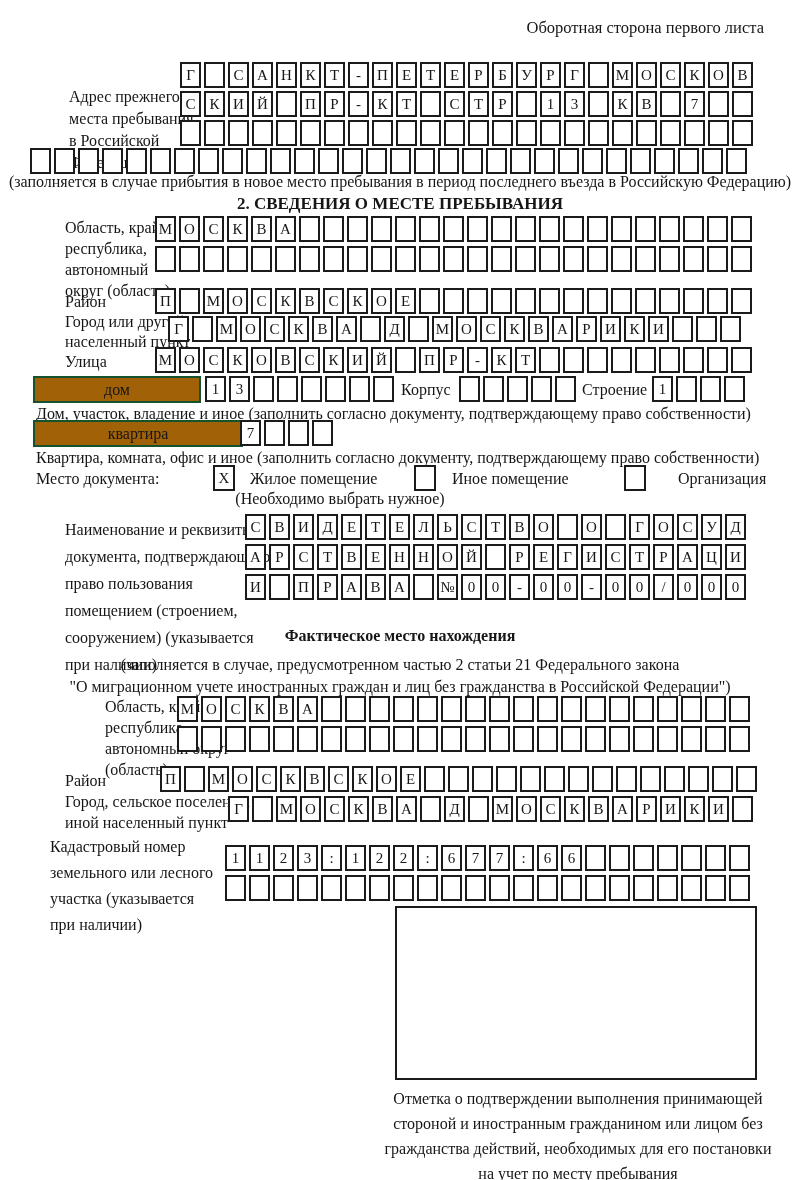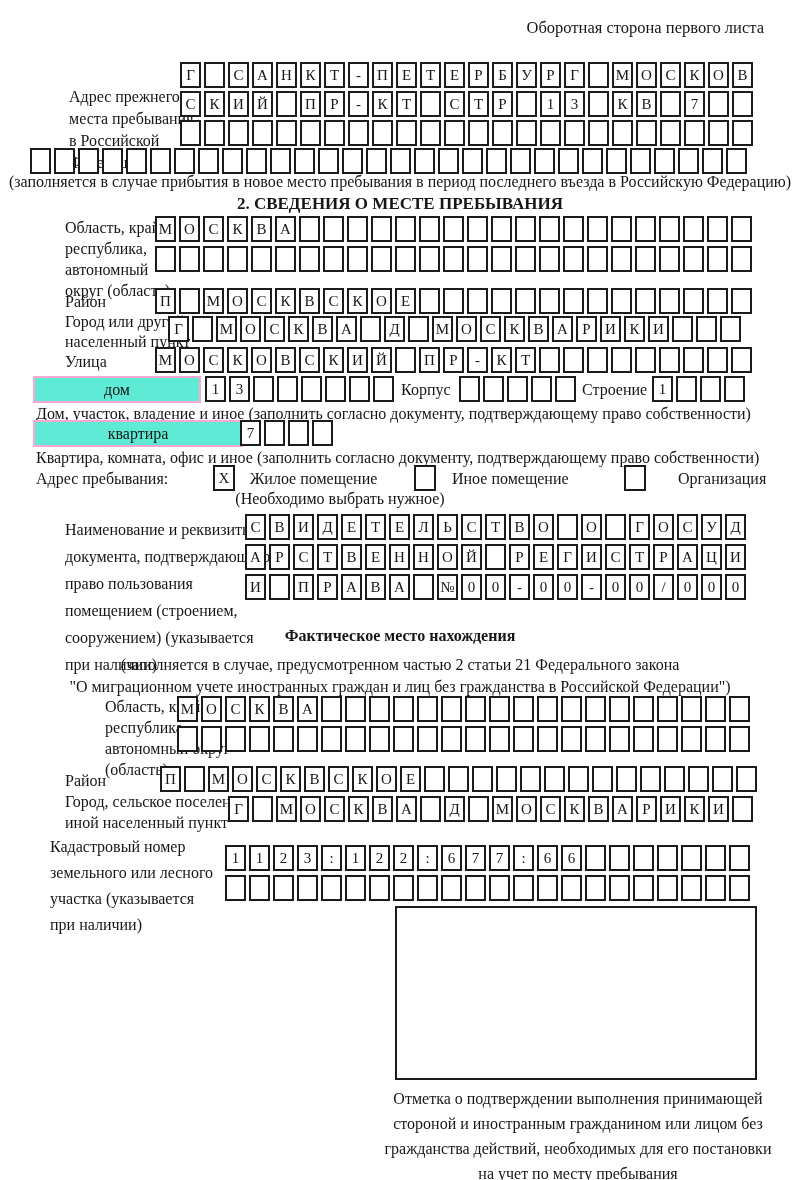--- a/index.html
+++ b/index.html
@@ -15,21 +15,21 @@
   .cells { display:flex; gap:3px; }
   .cell {
     flex:0 0 21px; width:21px; height:26px;
     border:2px solid #1b1b1b; background:#fff;
     display:flex; align-items:center; justify-content:center;
     font-size:15px; line-height:1;
   }
   .cb { position:absolute; width:22px; height:26px; border:2px solid #1b1b1b;
         display:flex; align-items:center; justify-content:center; font-size:15px; }
   .frame {
-    border:2px solid #f9a8d4; height:27px; background:#5eead4;
+    border:2px solid #14532d; height:27px; background:#a16207;
     display:flex; align-items:center; justify-content:center; font-size:16px;
   }
   .note { font-size:16px; white-space:pre-line; }
   .center { left:0; width:800px; text-align:center; }
   .bold { font-weight:bold; }
   .stamp { border:2px solid #1b1b1b; background:#fff; }
 </style>
 </head>
 <body>
 
@@ -331,21 +331,21 @@
 
   <div class="abs frame" style="left:33px; top:420px; width:210px;">квартира</div>
   <div class="abs cells" style="left:240px; top:420px;">
       <span class="cell">7</span>
       <span class="cell"></span>
       <span class="cell"></span>
       <span class="cell"></span>
     </div>
   <div class="abs note" style="left:36px; top:449px;">Квартира, комната, офис и иное (заполнить согласно документу, подтверждающему право собственности)</div>
 
-  <div class="abs lbl" style="left:36px; top:468px;">Адрес пребывания:</div>
+  <div class="abs lbl" style="left:36px; top:468px;">Место документа:</div>
   <div class="cb" style="left:213px; top:465px;">X</div>
   <div class="abs lbl" style="left:250px; top:468px;">Жилое помещение</div>
   <div class="cb" style="left:414px; top:465px;"></div>
   <div class="abs lbl" style="left:452px; top:468px;">Иное помещение</div>
   <div class="cb" style="left:624px; top:465px;"></div>
   <div class="abs lbl" style="left:678px; top:468px;">Организация</div>
   <div class="abs note" style="left:180px; top:490px; width:320px; text-align:center;">(Необходимо выбрать нужное)</div>
 
   <div class="abs lbl" style="left:65px; top:516px; line-height:27px;">Наименование и реквизиты
 документа, подтверждающего

